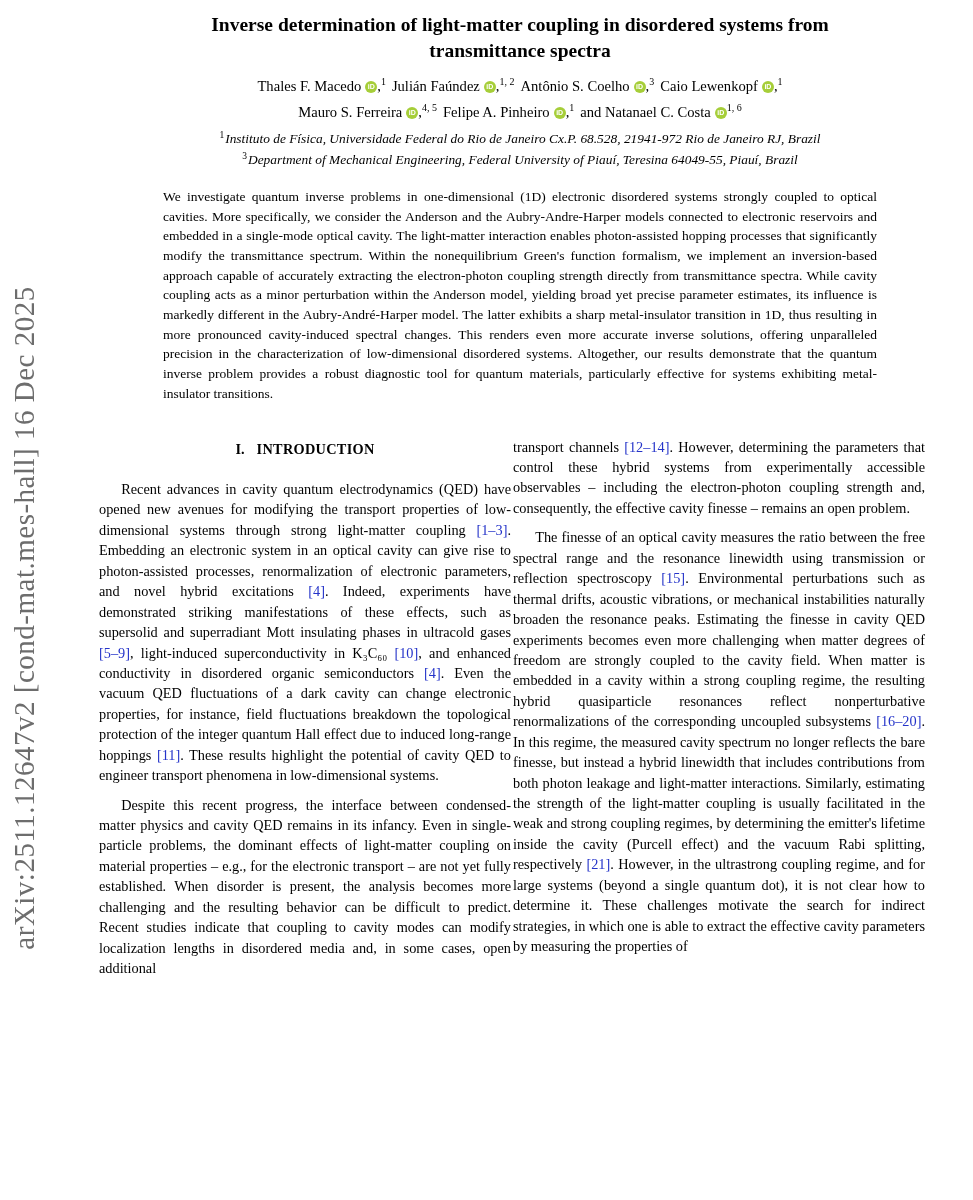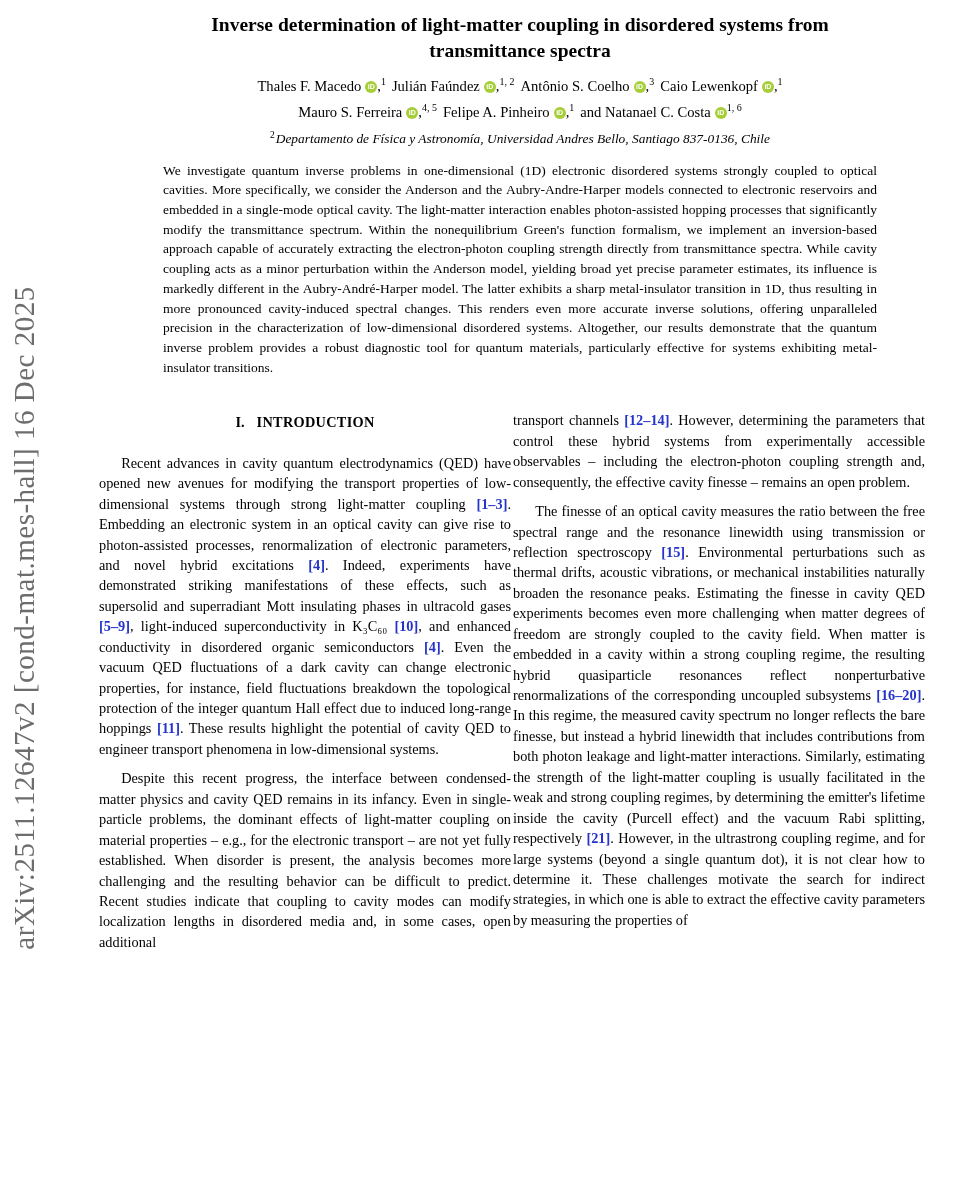--- a/index.html
+++ b/index.html
@@ -31,57 +31,58 @@
     display:inline-block; width:12px; height:12px; border-radius:50%;
     background:#A6CE39; color:#fff; font-size:7px; line-height:12px;
     text-align:center; font-family:"Liberation Sans", sans-serif;
     font-weight:bold; vertical-align:2px; margin-left:4px; cursor:pointer;
   }
 
   .affiliations { text-align:center; font-style:italic; font-size:13.4px; line-height:1.4; }
   .affiliation sup { font-size:9.5px; font-style:normal; margin-right:1px; }
 
   .abstract {
-    width:714px; margin:11px auto 0 auto; text-align:justify;
+    width:714px; margin:17px auto 0 auto; text-align:justify;
     font-size:13.5px; line-height:1.46;
   }
 
   .columns { display:flex; gap:2px; margin-top:33px; align-items:flex-start; }
   .col { width:412px; font-size:14.3px; line-height:1.43; text-align:justify; }
 
   h2.section-heading {
     margin:2px 0 20px 0; text-align:center;
     font-size:14.3px; font-weight:bold;
   }
   h2.section-heading .sec-label { margin-left:12px; letter-spacing:0.3px; }
 
   p.para { margin:0 0 9px 0; text-indent:1.55em; }
   p.para.noindent { text-indent:0; }
   p.para:last-child { margin-bottom:0; }
 
-  a.cite { text-decoration:none; cursor:pointer;font-weight:bold; }
+  a.cite { text-decoration:none; cursor:pointer; }
 </style>
 </head>
 <body>
 
 <div class="page">
 
   <div class="arxiv-banner" id="arxiv-banner" style="color: rgb(109, 109, 109);">arXiv:2511.12647v2  [cond-mat.mes-hall]  16 Dec 2025</div>
 
   <div class="content">
 
     <h1 class="title">Inverse determination of light-matter coupling in disordered systems from transmittance spectra</h1>
 
     <div class="authors" id="authors">
         <div class="author-line"><span class="author"><span>Thales F. Macedo</span><span class="orcid" style="background: rgb(166, 206, 57);">iD</span>,<sup>1</sup></span><span class="author"><span>Julián Faúndez</span><span class="orcid" style="background: rgb(166, 206, 57);">iD</span>,<sup>1, 2</sup></span><span class="author"><span>Antônio S. Coelho</span><span class="orcid" style="background: rgb(166, 206, 57);">iD</span>,<sup>3</sup></span><span class="author"><span>Caio Lewenkopf</span><span class="orcid" style="background: rgb(166, 206, 57);">iD</span>,<sup>1</sup></span></div>
         <div class="author-line"><span class="author"><span>Mauro S. Ferreira</span><span class="orcid" style="background: rgb(166, 206, 57);">iD</span>,<sup>4, 5</sup></span><span class="author"><span>Felipe A. Pinheiro</span><span class="orcid" style="background: rgb(166, 206, 57);">iD</span>,<sup>1</sup></span><span class="author">and <span>Natanael C. Costa</span><span class="orcid" style="background: rgb(166, 206, 57);">iD</span><sup>1, 6</sup></span></div>
       </div>
 
     <div class="affiliations" id="affiliations">
-        <div class="affiliation"><sup>2</sup>Departamento de Física y Astronomía, Universidad Andres Bello, Santiago 837-0136, Chile</div>
+        <div class="affiliation"><sup>1</sup>Instituto de Física, Universidade Federal do Rio de Janeiro Cx.P. 68.528, 21941-972 Rio de Janeiro RJ, Brazil</div>
+        <div class="affiliation"><sup>3</sup>Department of Mechanical Engineering, Federal University of Piauí, Teresina 64049-55, Piauí, Brazil</div>
       </div>
 
     <div class="abstract">We investigate quantum inverse problems in one-dimensional (1D) electronic disordered systems strongly coupled to optical cavities. More specifically, we consider the Anderson and the Aubry-Andre-Harper models connected to electronic reservoirs and embedded in a single-mode optical cavity. The light-matter interaction enables photon-assisted hopping processes that significantly modify the transmittance spectrum. Within the nonequilibrium Green's function formalism, we implement an inversion-based approach capable of accurately extracting the electron-photon coupling strength directly from transmittance spectra. While cavity coupling acts as a minor perturbation within the Anderson model, yielding broad yet precise parameter estimates, its influence is markedly different in the Aubry-André-Harper model. The latter exhibits a sharp metal-insulator transition in 1D, thus resulting in more pronounced cavity-induced spectral changes. This renders even more accurate inverse solutions, offering unparalleled precision in the characterization of low-dimensional disordered systems. Altogether, our results demonstrate that the quantum inverse problem provides a robust diagnostic tool for quantum materials, particularly effective for systems exhibiting metal-insulator transitions.</div>
 
     <div class="columns">
       <div class="col">
         <h2 class="section-heading">
           <span>I.</span><span class="sec-label">INTRODUCTION</span>
         </h2>
         <div id="left-col-text">

